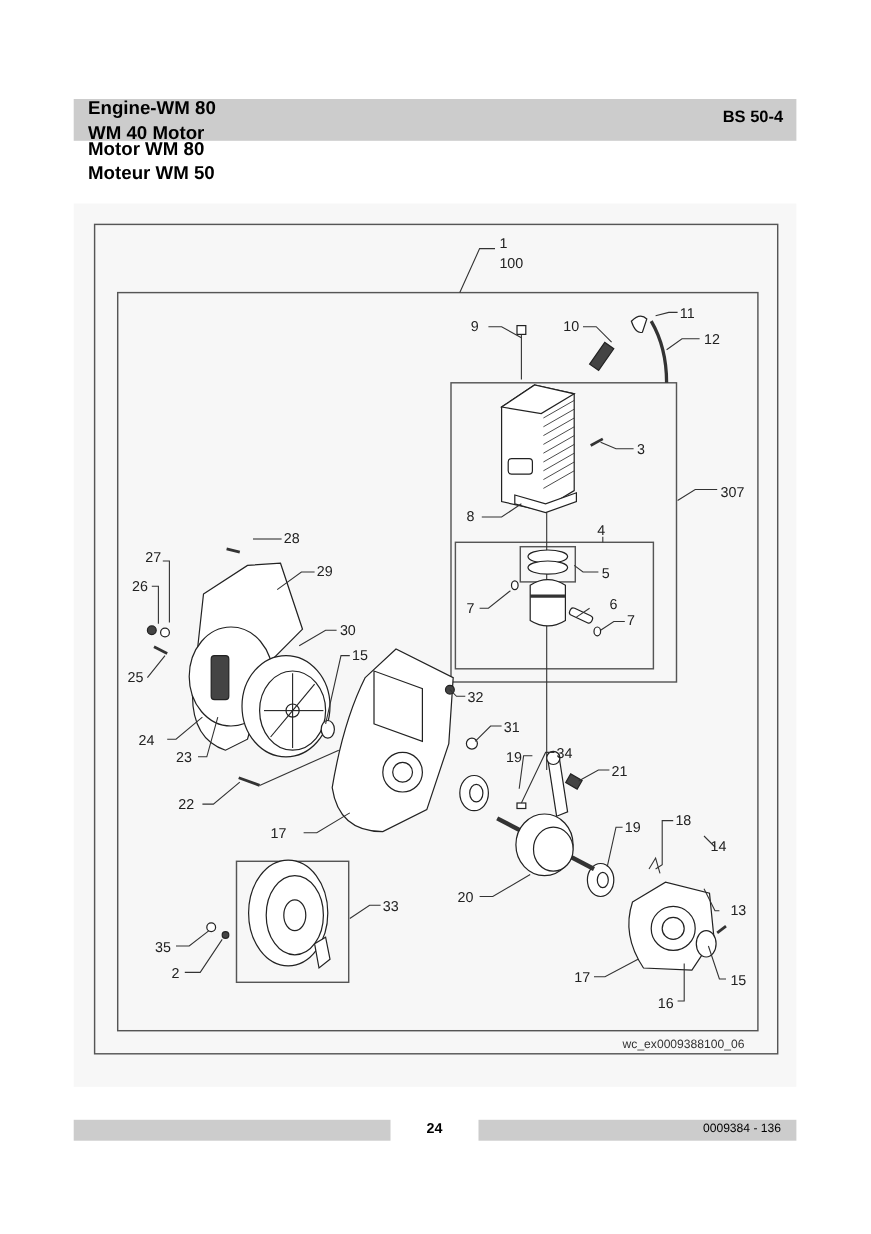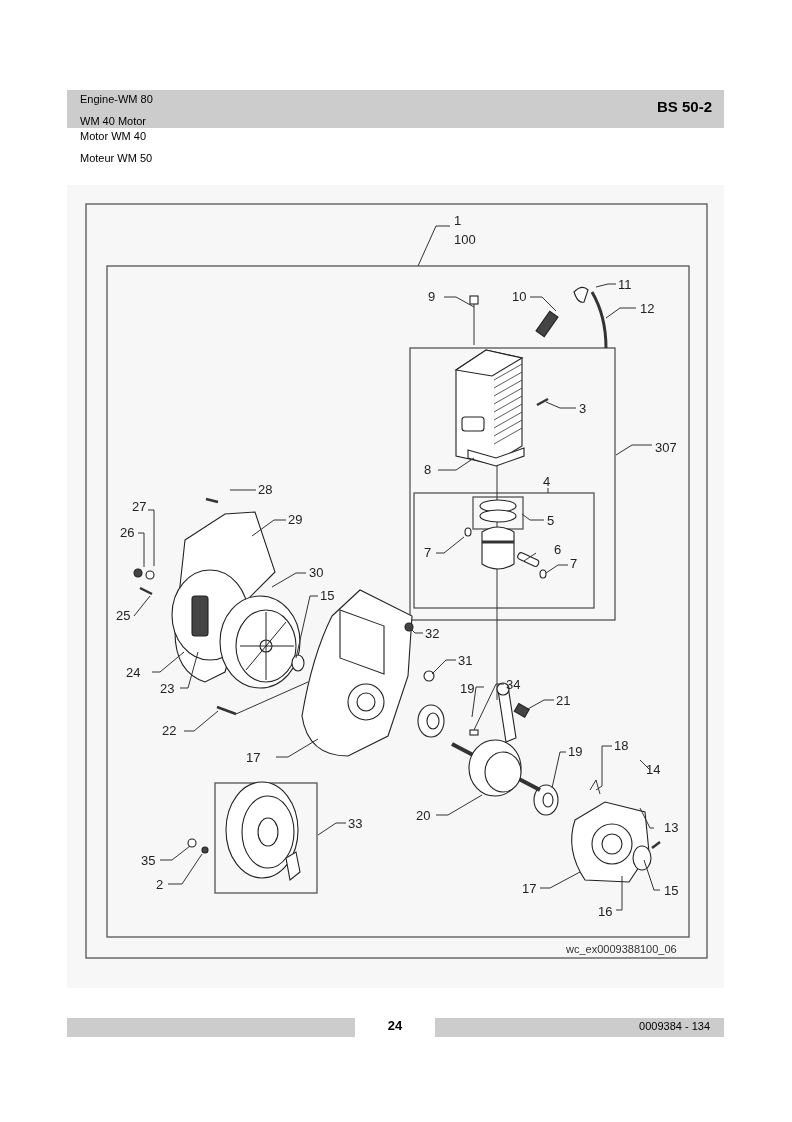--- a/index.html
+++ b/index.html
@@ -1,41 +1,41 @@
 <!DOCTYPE html>
 <html><head>
 <meta charset="utf-8">
 <style>
   html, body { margin: 0; padding: 0; background: #ffffff; }
   body { width: 792px; height: 1122px; position: relative; overflow: hidden; font-family: "Liberation Sans", sans-serif; color: #000; }
   .hdr-bar { position: absolute; left: 67px; top: 90px; width: 657px; height: 38px; background: #cccccc; }
-  .hdr-t { position: absolute; left: 80px; font-weight: normal; font-size: 11px; line-height: 18px; }
+  .hdr-t { position: absolute; left: 80px; font-weight: bold; font-size: 17px; line-height: 18px; }
   .hdr-code { position: absolute; right: 80px; top: 98px; font-weight: bold; font-size: 15px; }
   .fig-bg { position: absolute; left: 67px; top: 185px; width: 657px; height: 803px; background: #f7f7f7; }
   .ftr-l { position: absolute; left: 67px; top: 1018px; width: 288px; height: 19px; background: #cccccc; }
   .ftr-r { position: absolute; left: 435px; top: 1018px; width: 289px; height: 19px; background: #cccccc; }
   .ftr-page { position: absolute; left: 355px; width: 80px; top: 1018px; text-align: center; font-weight: bold; font-size: 13px; }
   .ftr-doc { position: absolute; right: 82px; top: 1020px; font-size: 11px; }
   svg { position: absolute; left: 0; top: 0; }
   .lbl { font-family: "Liberation Sans", sans-serif; font-size: 13px; fill: #222; }
   .lead { stroke: #333; stroke-width: 1; fill: none; }
   .frame { stroke: #555; stroke-width: 1.3; fill: none; }
   .part { stroke: #222; stroke-width: 1.1; fill: #fff; }
   .partd { stroke: #222; stroke-width: 1.1; fill: #444; }
   .ref { font-family: "Liberation Sans", sans-serif; font-size: 11px; fill: #333; }
 </style>
 </head>
 <body>
 
 <div class="hdr-bar"></div>
 <div class="hdr-t" style="top:90px">Engine-WM 80</div>
 <div class="hdr-t" style="top:112px">WM 40 Motor</div>
-<div class="hdr-t" style="top:127px">Motor WM 40</div>
+<div class="hdr-t" style="top:127px">Motor WM 80</div>
 <div class="hdr-t" style="top:149px">Moteur WM 50</div>
-<div class="hdr-code">BS 50-2</div>
+<div class="hdr-code">BS 50-4</div>
 
 <div class="fig-bg"></div>
 
 <svg width="792" height="1122">
 
   <rect class="frame" x="86" y="204" width="621" height="754"></rect>
   <rect class="frame" x="107" y="266" width="582" height="671"></rect>
   <rect class="frame" x="410" y="348" width="205" height="272"></rect>
   <rect class="frame" x="414" y="493" width="180" height="115"></rect>
   <rect class="frame" x="473" y="497" width="50" height="32"></rect>
@@ -242,13 +242,13 @@
   <text class="lbl" x="348" y="828">33</text>
   <text class="lbl" x="141" y="865">35</text>
   <text class="lbl" x="156" y="889">2</text>
 
   <text class="ref" x="566" y="953">wc_ex0009388100_06</text>
 </svg>
 
 <div class="ftr-l"></div>
 <div class="ftr-page">24</div>
 <div class="ftr-r"></div>
-<div class="ftr-doc">0009384 - 134</div>
+<div class="ftr-doc">0009384 - 136</div>
 
 </body></html>

